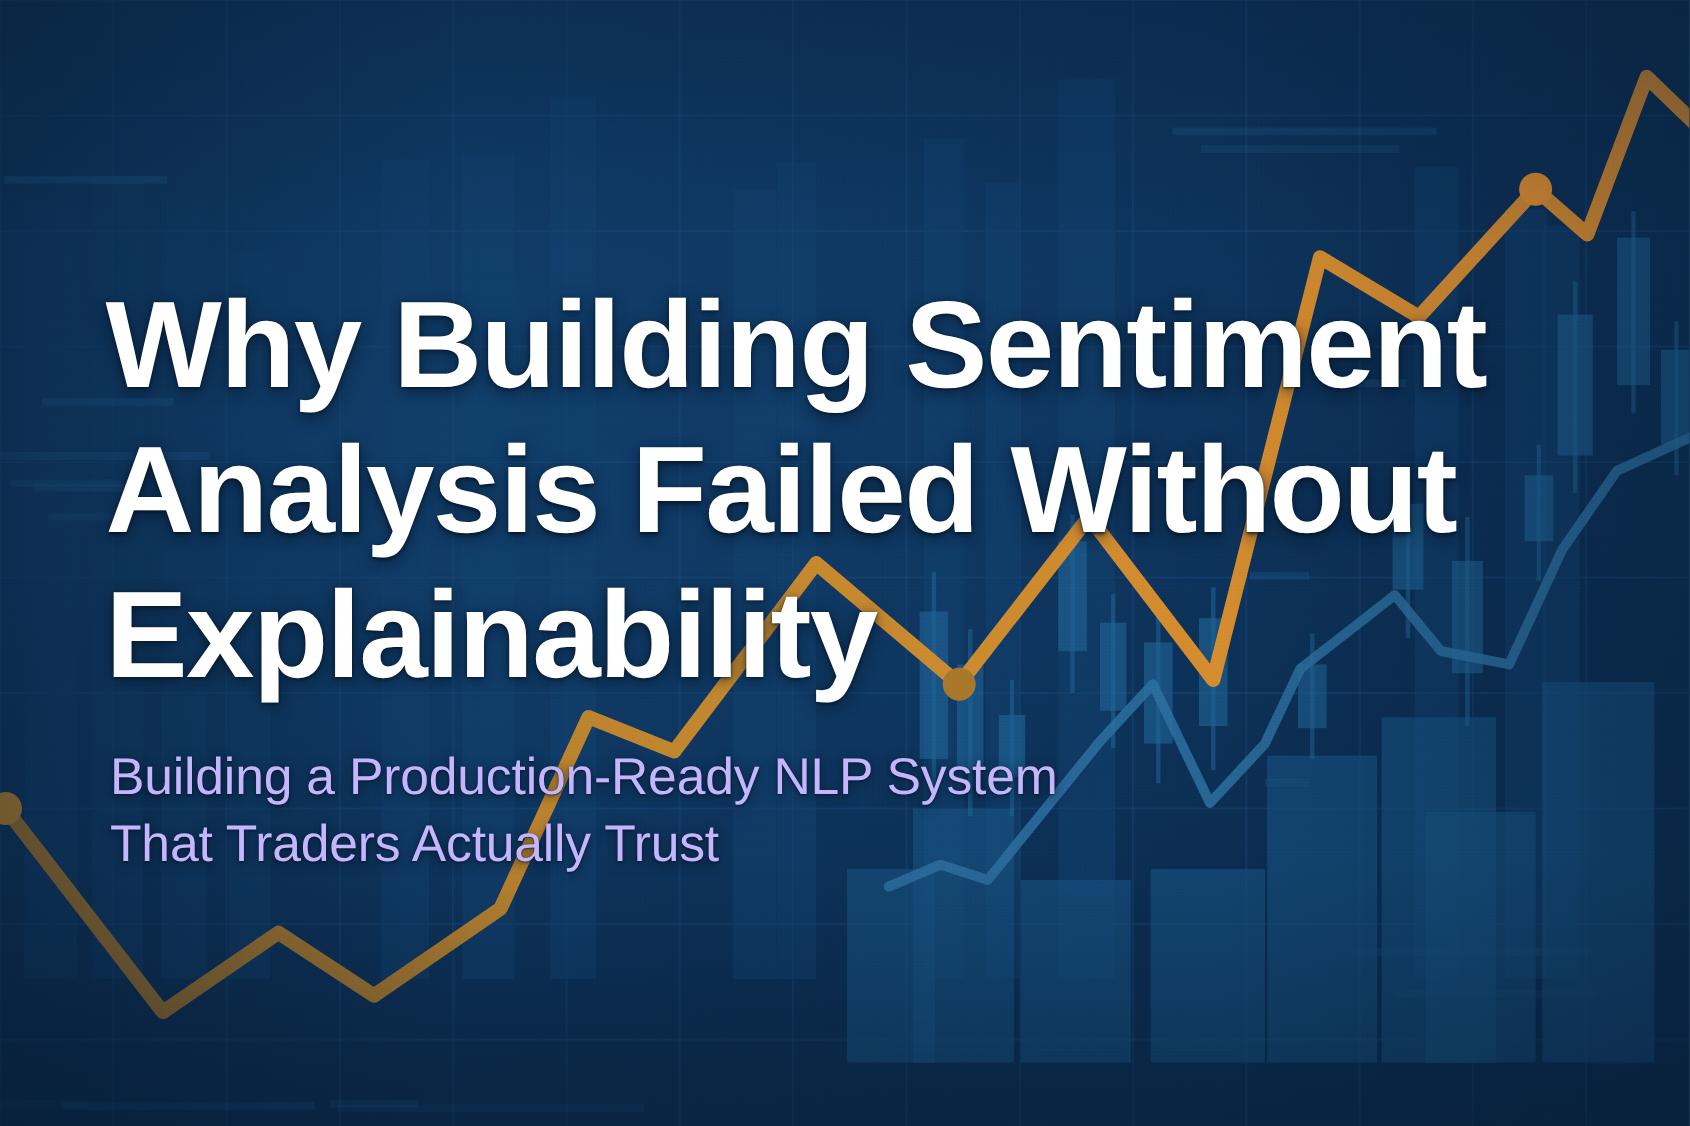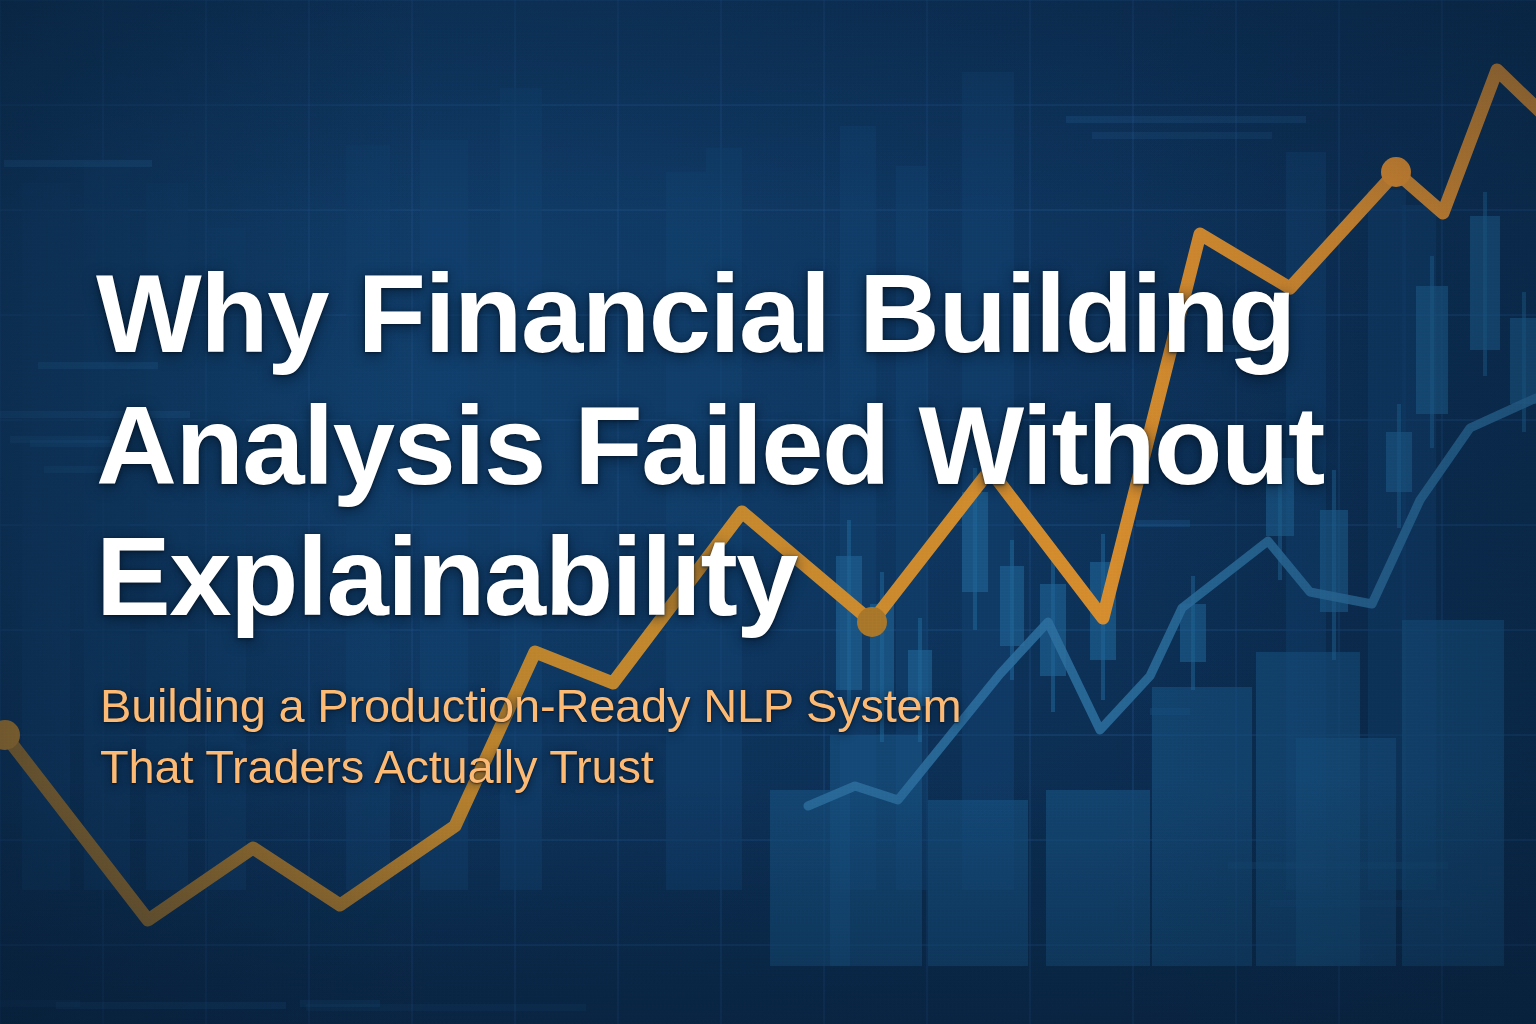--- a/index.html
+++ b/index.html
@@ -57,21 +57,21 @@
     color: #ffffff;
     font-size: 112px;
     line-height: 1.175;
     font-weight: 700;
     letter-spacing: -1.5px;
     text-shadow: 0 3px 14px rgba(4,18,34,.62), 0 1px 3px rgba(4,18,34,.75);
     white-space: pre-line;
   }
   #subhead {
     margin: 32px 0 0 4px;
-    color: #fdba74;
+    color: #c4b5fd;
     font-size: 47px;
     line-height: 1.31;
     font-weight: 400;
     letter-spacing: -0.2px;
     text-shadow: 0 2px 10px rgba(4,18,34,.66), 0 1px 2px rgba(4,18,34,.7);
     white-space: pre-line;
   }
 </style>
 </head>
 <body>
@@ -199,20 +199,20 @@
         <circle cx="872" cy="622" r="15" fill="#a8762a"></circle>
         <circle cx="1396" cy="172" r="15" fill="#f0952e"></circle>
         <path d="M808 806 L855 786 L898 800 L1000 674 L1048 622 L1100 730 L1150 676 L1182 608 L1268 541 L1310 592 L1372 604 L1420 500 L1470 428 L1536 398" fill="none" stroke="#2d6f9f" stroke-width="9" stroke-linejoin="round" stroke-linecap="round" opacity="0.85"></path>
       </g>
   </svg>
 
   <div class="layer" id="bg-noise"></div>
   <div class="layer" id="bg-vignette"></div>
 
   <div id="text-block">
-    <h1 id="headline">Why Financial Building
+    <h1 id="headline">Why Building Sentiment
 Analysis Failed Without
 Explainability</h1>
     <p id="subhead">Building a Production-Ready NLP System
 That Traders Actually Trust</p>
   </div>
 
 </div>
 
 </body></html>

